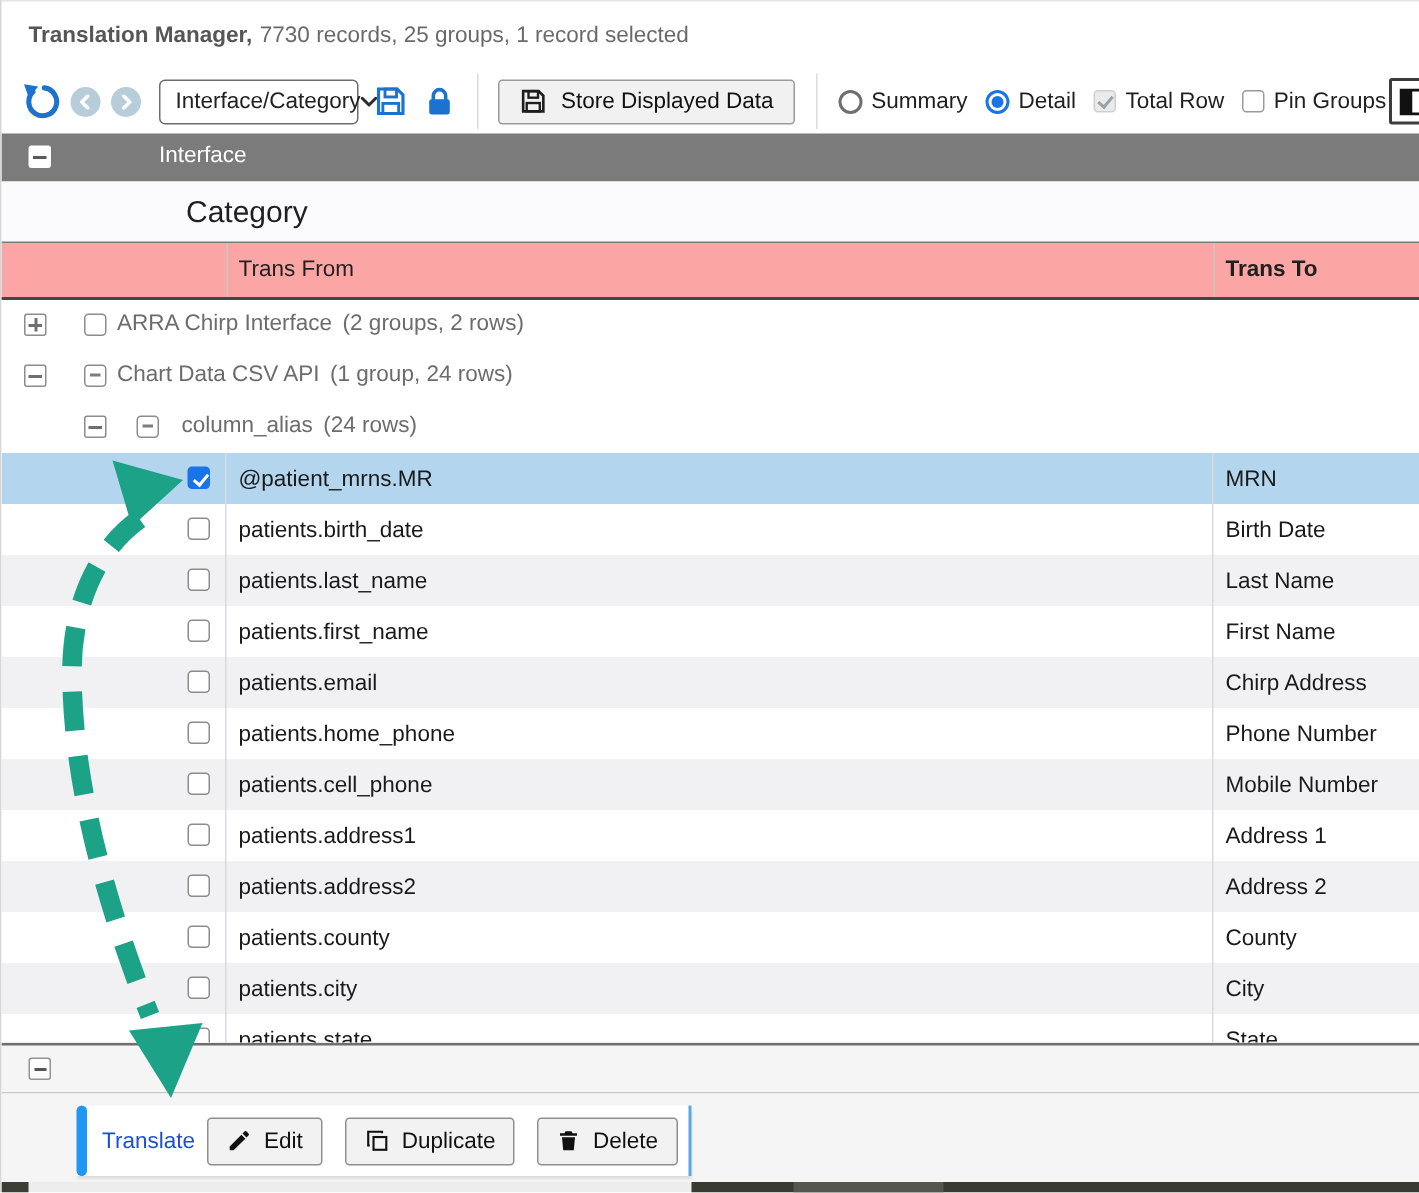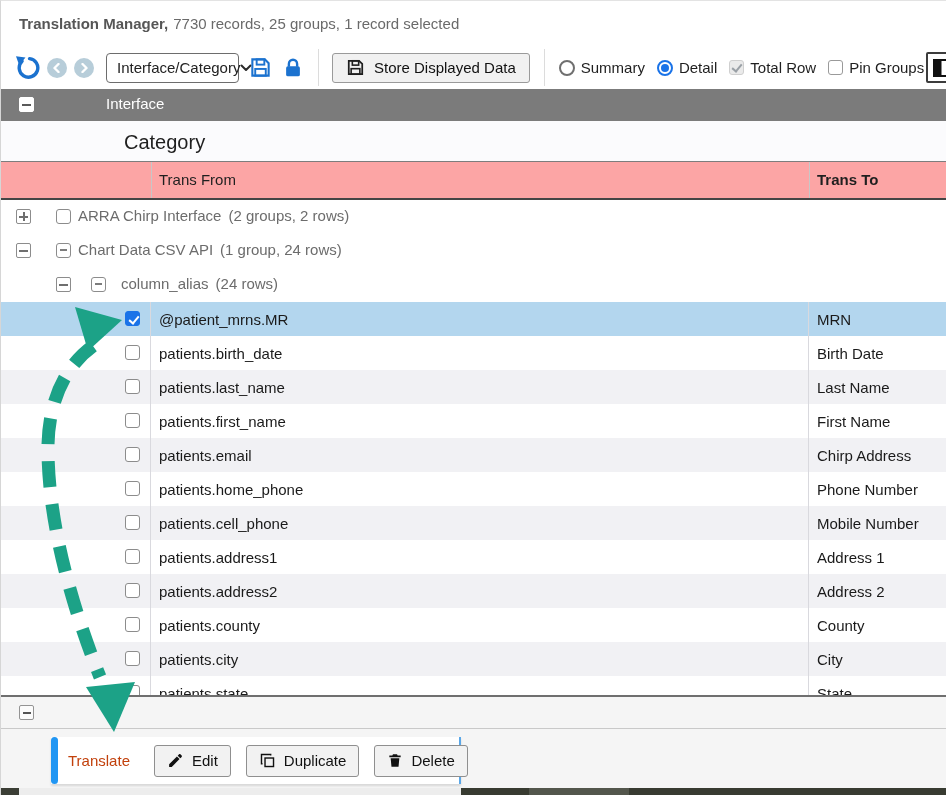--- a/index.html
+++ b/index.html
@@ -104,22 +104,22 @@
   .collapse-row{ height:32px; border-bottom:1px solid #c9c9c9; position:relative; }
   .collapse-row .box-toggle{ position:absolute; left:18px; top:8px; background:#fcfcfc; border:1px solid #949494; }
   .collapse-row .box-toggle::before{ content:""; position:absolute; left:3px; top:6px; width:8px; height:1.5px; background:#555; }
   .footer{ height:59px; position:relative; background:#f5f5f5; }
   .translate-group{
     position:absolute; left:50px; top:8px; width:410px; height:47px; background:#fff;
     border-right:2px solid #5aa7e8; display:flex; align-items:center;
     box-shadow:0 2px 2px rgba(0,0,0,0.12);
   }
   .accent{ position:absolute; left:0; top:0; bottom:0; width:7px; background:#2196f3; border-radius:4px; }
-  .tg-label{ margin-left:17px; color:#c2410c; }
-  .tg-buttons{ display:flex; gap:15px; margin-left:24px; }
+  .tg-label{ margin-left:17px; color:#1d4ed8; }
+  .tg-buttons{ display:flex; gap:15px; margin-left:8px; }
   .tg-btn{ height:32px; padding:0 12px; background:#f2f2f2; border:1px solid #8f8f8f; border-radius:3px;
     display:flex; align-items:center; gap:8px; font-size:15px; color:#111;
     font-family:"Liberation Sans","DejaVu Sans",sans-serif; cursor:pointer; }
 
   
   .strip{ height:8px; position:relative; background:#ededed; }
   .strip .d1{ position:absolute; left:0; top:0; bottom:0; width:18px; background:#3b3e35; }
   .strip .d2{ position:absolute; left:460px; right:0; top:0; bottom:0; background:#383b31; }
   .strip .d3{ position:absolute; left:528px; width:100px; top:0; bottom:0; background:#53564c; }
 

